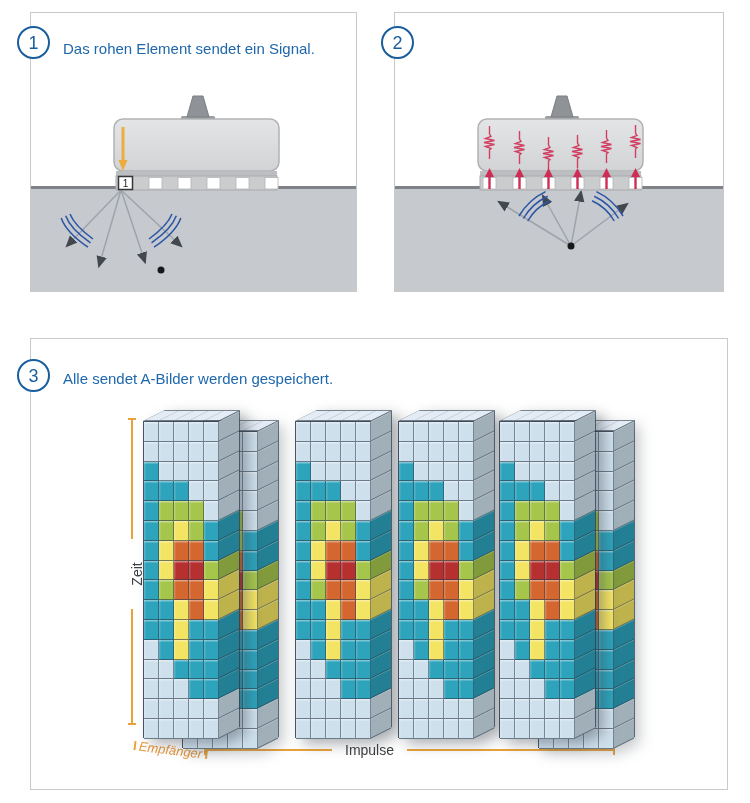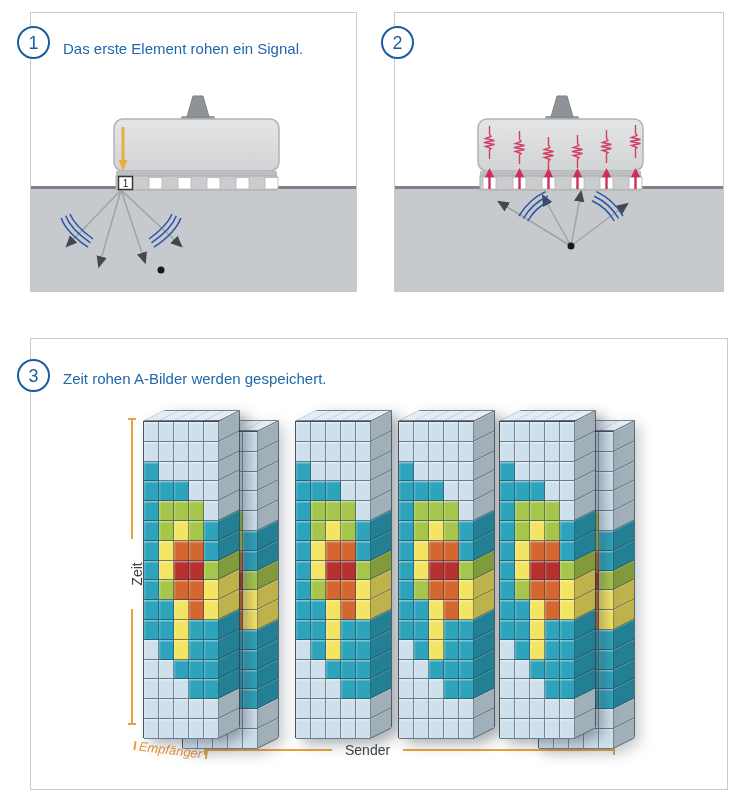--- a/index.html
+++ b/index.html
@@ -118,21 +118,21 @@
         <text x="94.5" y="174" font-size="10" fill="#222" text-anchor="middle">1</text>
         <g>
           <line x1="92" y1="114" x2="92" y2="149" stroke="#ecad3f" stroke-width="3"></line>
           <polygon points="92,158 87.5,147 96.5,147" fill="#ecad3f"></polygon>
         </g>
       </g>
     </svg>
     <div class="step-badge">
       <span>1</span>
     </div>
-    <div class="step-caption">Das erste Element rohen ein Signal.</div>
+    <div class="step-caption">Das rohen Element sendet ein Signal.</div>
   </section>
 
   <section class="panel panel-2">
     <svg class="illus" width="328" height="278" viewBox="0 0 328 278">
       <defs>
         <marker id="arrG2" markerWidth="9" markerHeight="9" refX="6.5" refY="3.5" orient="auto">
           <path d="M0,0 L8,3.5 L0,7 z" fill="#43484e"></path>
         </marker>
         <linearGradient id="bodyGrad2" x1="0" y1="0" x2="0" y2="1">
           <stop offset="0" stop-color="#e4e5e7"></stop>
@@ -872,23 +872,23 @@
 
     <div class="dim-recv">
       <span class="tick"></span>
       <span class="dim-label-recv">Empfänger</span>
       <span class="tick"></span>
     </div>
 
     <div class="dim-send">
       <span class="tick"></span>
       <span class="dline l"></span>
-      <span class="dim-label-send">Sender</span>
+      <span class="dim-label-send">Impulse</span>
       <span class="dline r"></span>
       <span class="tick"></span>
     </div>
 
     <div class="step-badge">
       <span>3</span>
     </div>
-    <div class="step-caption">Zeit rohen A-Bilder werden gespeichert.</div>
+    <div class="step-caption">Alle sendet A-Bilder werden gespeichert.</div>
   </section>
 </div>
 
 </body></html>

